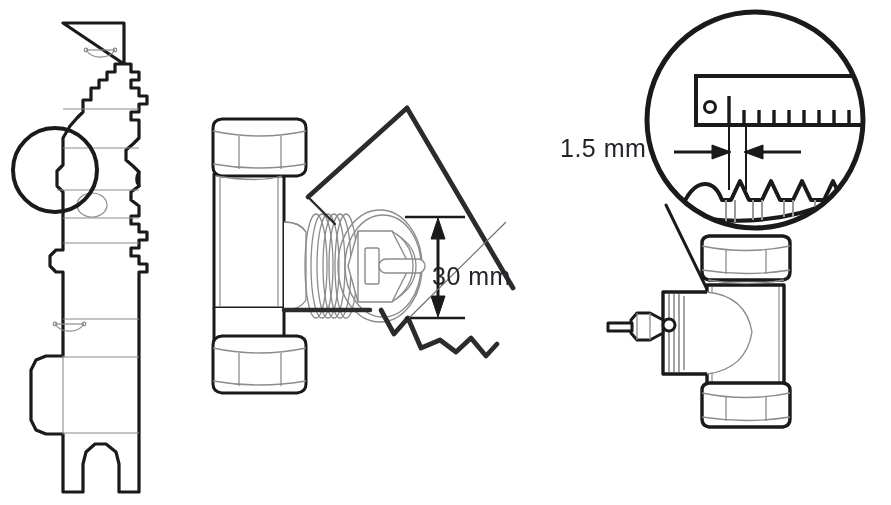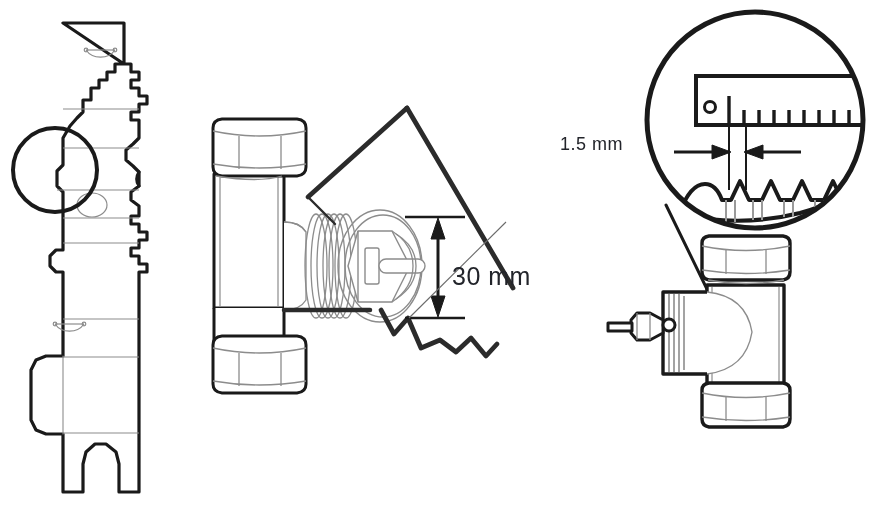--- a/index.html
+++ b/index.html
@@ -26,28 +26,28 @@
     height: 505px;
   }
   .lbl {
     position: absolute;
     font-family: "Liberation Sans", sans-serif;
     color: #22242a;
     white-space: nowrap;
     letter-spacing: 0.5px;
   }
   #label-30mm {
-    left: 452px;
+    left: 432px;
     top: 262px;
     font-size: 25px;
   }
   #label-15mm {
     left: 560px;
     top: 134px;
-    font-size: 18px;
+    font-size: 25px;
   }
 </style>
 </head>
 <body>
 
 <div id="canvas">
 
   <svg class="layer" viewBox="0 0 891 505" xmlns="http://www.w3.org/2000/svg">
     <g fill="none" stroke="#1a1a1a" stroke-width="3.2" stroke-linejoin="round" stroke-linecap="round">
 

